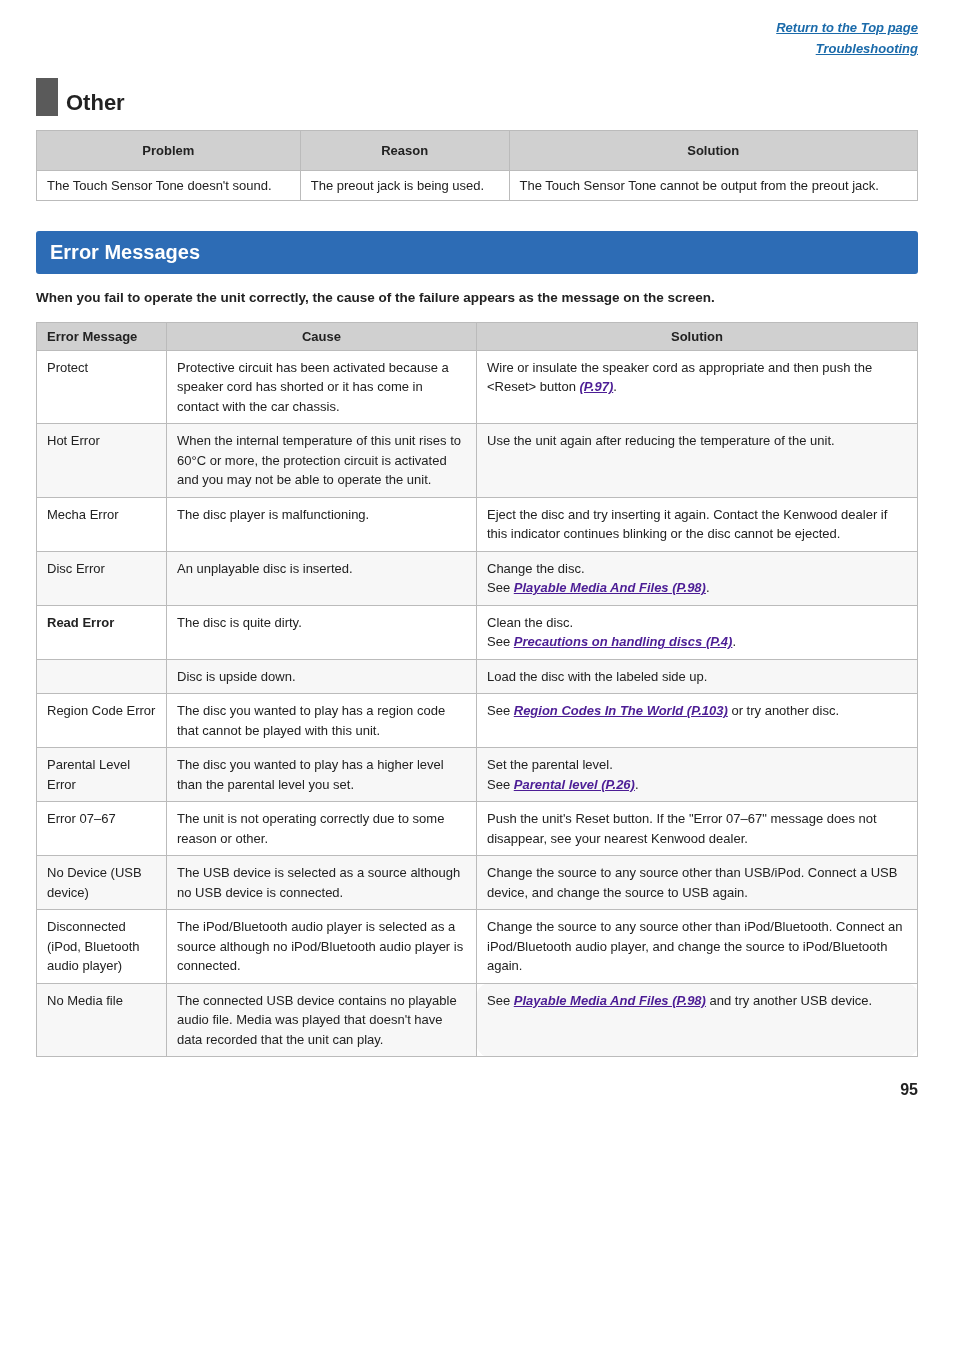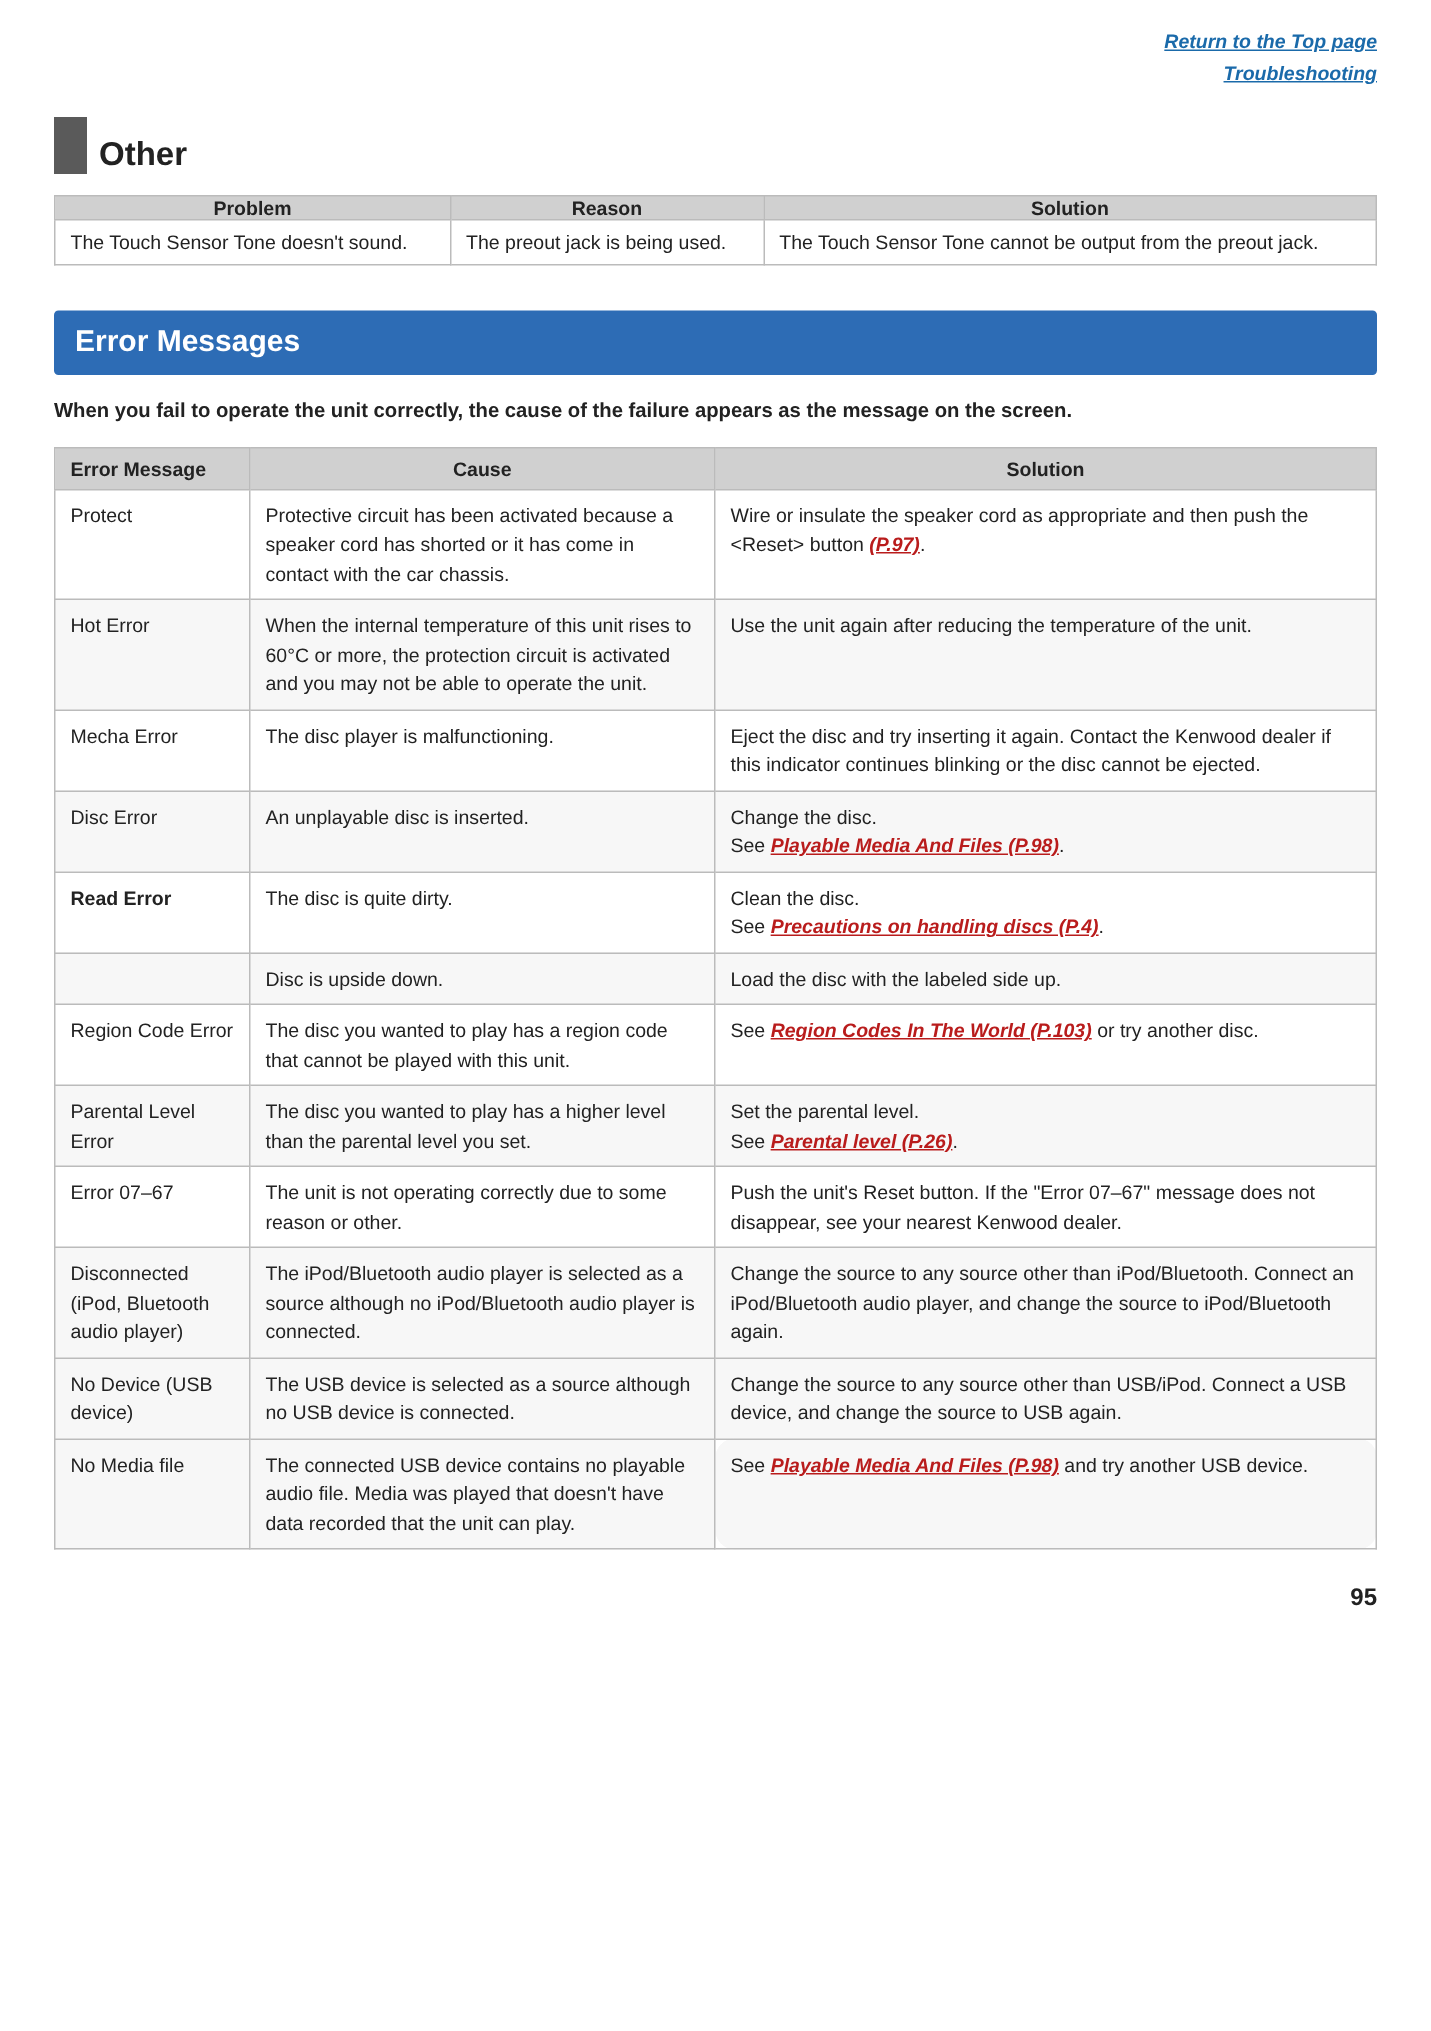--- a/index.html
+++ b/index.html
@@ -44,21 +44,21 @@
     
     .problem-table {
       width: 100%;
       border-collapse: collapse;
       margin-bottom: 30px;
     }
     .problem-table th {
       background: #d0d0d0;
       font-weight: bold;
       text-align: center;
-      padding: 0 10px;
+      padding: 12px 10px;
       border: 1px solid #bbb;
       font-size: 13px;
     }
     .problem-table td {
       padding: 7px 10px;
       border: 1px solid #bbb;
       vertical-align: top;
       font-size: 13px;
     }
     .problem-table tr:nth-child(even) td {
@@ -100,21 +100,21 @@
       padding: 7px 10px;
       border: 1px solid #bbb;
       vertical-align: top;
       font-size: 13px;
       line-height: 1.5;
     }
     .error-table tr:nth-child(even) td {
       background: #f7f7f7;
     }
     .error-table a {
-      color: #b91c1c;
+      color: #4c1d95;
       font-weight: bold;
       font-style: italic;
       text-decoration: underline;
     }
     .bold-italic-link {
       color: #1a6aaa;
       font-weight: bold;
       font-style: italic;
       text-decoration: underline;
       cursor: pointer;
@@ -210,31 +210,31 @@
       <tr style="background: rgb(247, 247, 247);">
         <td style="vertical-align: top; font-weight: normal;">Parental Level Error</td>
         <td style="vertical-align: top;">The disc you wanted to play has a higher level than the parental level you set.</td>
         <td style="vertical-align: top;">Set the parental level.<br>See <a href="#p26" class="bold-italic-link">Parental level (P.26)</a>.</td>
       </tr>
       <tr>
         <td style="vertical-align: top; font-weight: normal;">Error 07–67</td>
         <td style="vertical-align: top;">The unit is not operating correctly due to some reason or other.</td>
         <td style="vertical-align: top;">Push the unit's Reset button. If the "Error 07–67" message does not disappear, see your nearest Kenwood dealer.</td>
       </tr>
+      <tr style="background: rgb(247, 247, 247);">
+        <td style="vertical-align: top; font-weight: normal;">No Device (USB device)</td>
+        <td style="vertical-align: top;">The USB device is selected as a source although no USB device is connected.</td>
+        <td style="vertical-align: top;">Change the source to any source other than USB/iPod. Connect a USB device, and change the source to USB again.</td>
+      </tr>
       <tr>
         <td style="vertical-align: top; font-weight: normal;">Disconnected (iPod, Bluetooth audio player)</td>
         <td style="vertical-align: top;">The iPod/Bluetooth audio player is selected as a source although no iPod/Bluetooth audio player is connected.</td>
         <td style="vertical-align: top;">Change the source to any source other than iPod/Bluetooth. Connect an iPod/Bluetooth audio player, and change the source to iPod/Bluetooth again.</td>
       </tr>
       <tr style="background: rgb(247, 247, 247);">
-        <td style="vertical-align: top; font-weight: normal;">No Device (USB device)</td>
-        <td style="vertical-align: top;">The USB device is selected as a source although no USB device is connected.</td>
-        <td style="vertical-align: top;">Change the source to any source other than USB/iPod. Connect a USB device, and change the source to USB again.</td>
-      </tr>
-      <tr style="background: rgb(247, 247, 247);">
         <td style="vertical-align: top; font-weight: normal;">No Media file</td>
         <td style="vertical-align: top;">The connected USB device contains no playable audio file. Media was played that doesn't have data recorded that the unit can play.</td>
         <td style="vertical-align: top; border-radius: 13px;">See <a href="#p98" class="bold-italic-link">Playable Media And Files (P.98)</a> and try another USB device.</td>
       </tr>
     </tbody>
 </table>
 
 <div class="page-number">95</div>
 
 </body></html>

